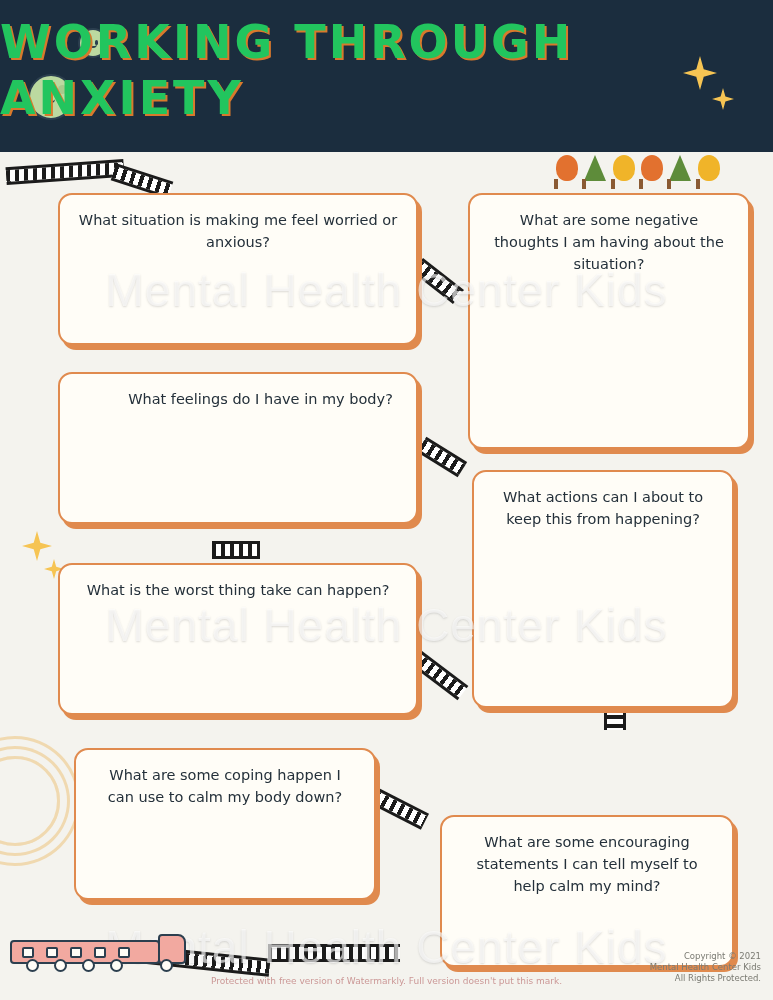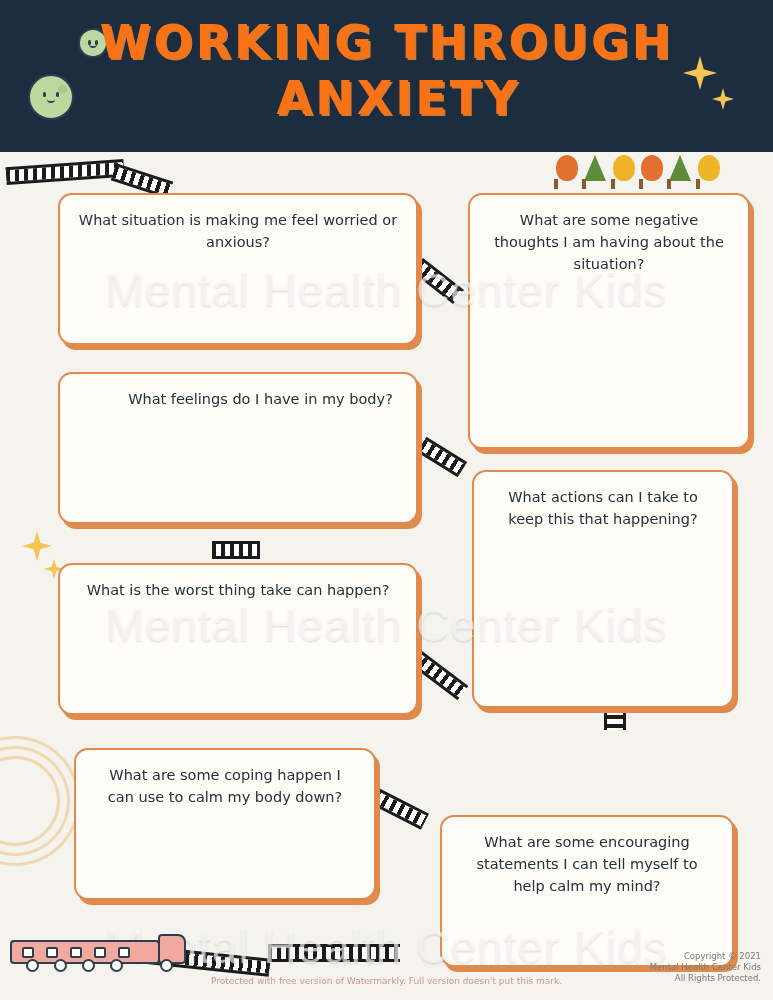--- a/index.html
+++ b/index.html
@@ -19,30 +19,29 @@
     width: 773px;
     height: 152px;
     background: #1b2d3e;
     overflow: hidden;
   }
   .header-title {
     position: absolute;
     top: 14px;
     left: 0;
     width: 773px;
-    text-align: center;
-    color: #f97316;
+    color: #22c55e;
     font-family: "DejaVu Sans", sans-serif;
     font-weight: bold;
     font-size: 46px;
     line-height: 56px;
     letter-spacing: 3px;
     text-shadow: 2px 2px 0 #d8792c;
   }
-  .header-title .line2 { display: block; padding-left: 24px; }
+  .header-title .line2 { display: block; }
 
   
   .planet {
     position: absolute;
     border-radius: 50%;
     background: #bcd9a0;
     border: 2px solid #2c3f4f;
   }
   .planet .eye {
     position: absolute;
@@ -301,21 +300,21 @@
 
 <div class="card" style="left:468px; top:193px; width:282px; height:256px;">
   <div class="q">What are some negative thoughts I am having about the situation?</div>
 </div>
 
 <div class="card" style="left:58px; top:372px; width:360px; height:152px;padding-left:45px;">
   <div class="q">What feelings do I have in my body?</div>
 </div>
 
 <div class="card" style="left:472px; top:470px; width:262px; height:238px;">
-  <div class="q">What actions can I take to keep this that happening?</div>
+  <div class="q">What actions can I about to keep this from happening?</div>
 </div>
 
 <div class="card" style="left:58px; top:563px; width:360px; height:152px;">
   <div class="q">What is the worst thing take can happen?</div>
 </div>
 
 <div class="card" style="left:74px; top:748px; width:302px; height:152px;">
   <div class="q">What are some coping happen I can use to calm my body down?</div>
 </div>
 

